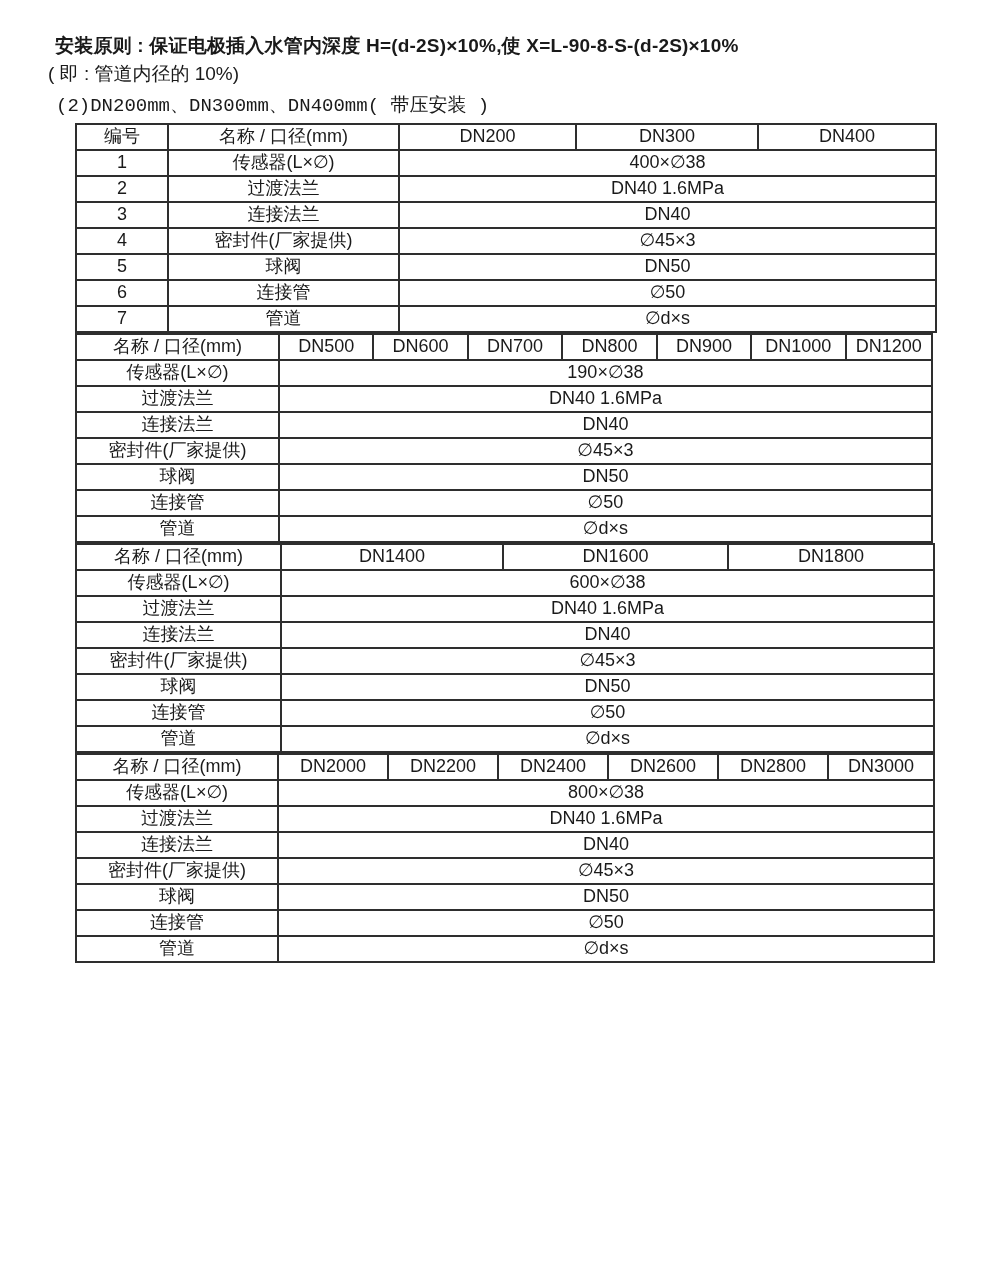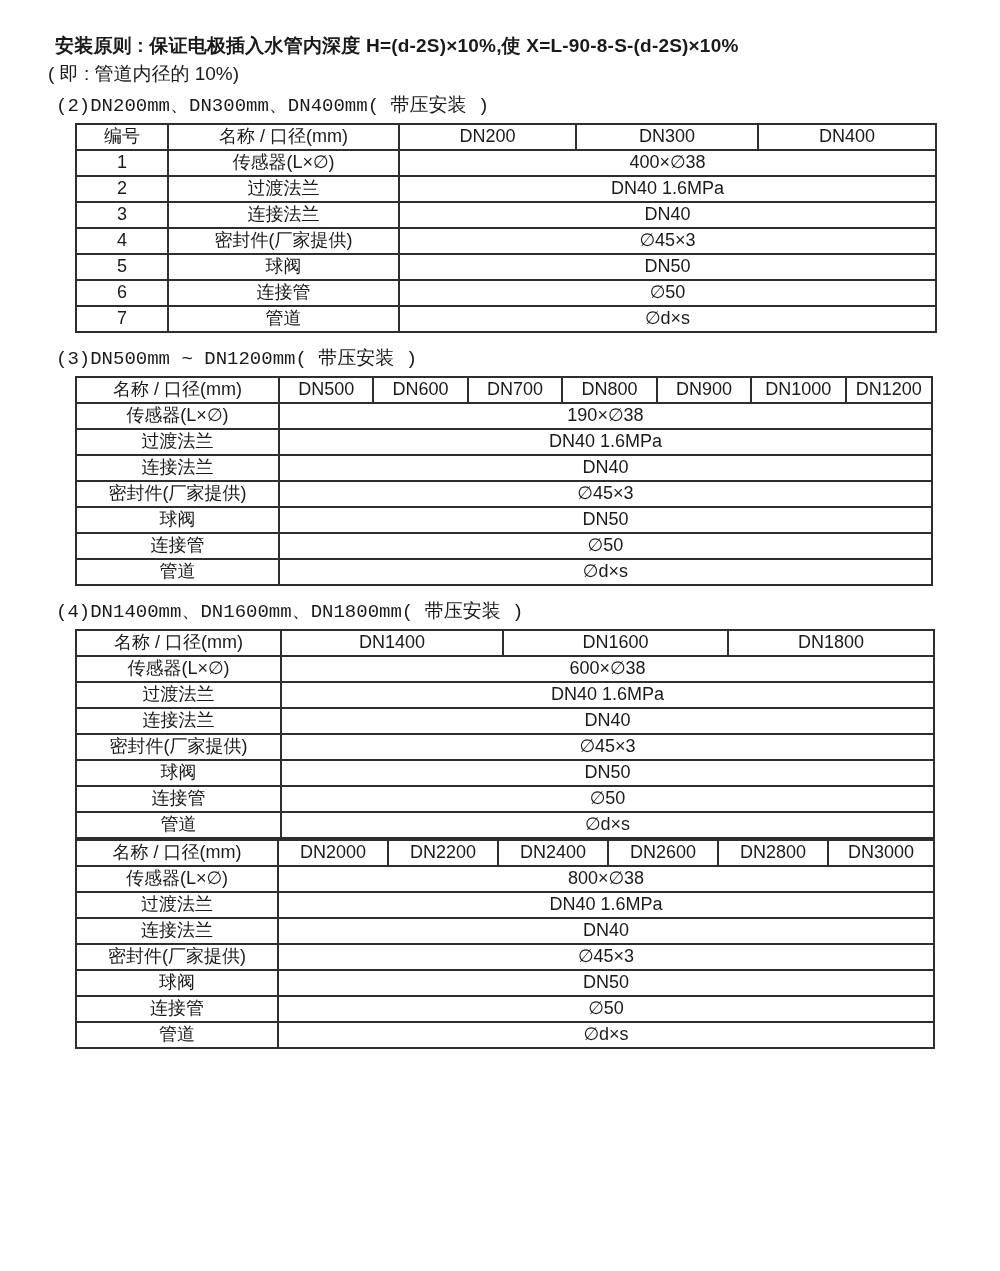--- a/index.html
+++ b/index.html
@@ -125,21 +125,20 @@
         <td colspan="3">∅50</td>
       </tr>
       <tr>
         <td>7</td>
         <td>管道</td>
         <td colspan="3">∅d×s</td>
       </tr>
     </tbody>
   </table>
 
-  <p class="section-heading gap">(3)DN500mm ~ DN1200mm( 带压安装 )</p>
   <table class="spec t2">
     <colgroup>
       <col style="width:202px">
         <col style="width:94px">
         <col style="width:94px">
         <col style="width:94px">
         <col style="width:94px">
         <col style="width:94px">
         <col style="width:94px">
         <col style="width:86px">
@@ -181,21 +180,20 @@
         <td>连接管</td>
         <td colspan="7">∅50</td>
       </tr>
       <tr>
         <td>管道</td>
         <td colspan="7">∅d×s</td>
       </tr>
     </tbody>
   </table>
 
-  <p class="section-heading gap">(4)DN1400mm、DN1600mm、DN1800mm( 带压安装 )</p>
   <table class="spec t3">
     <colgroup>
       <col style="width:205px">
         <col style="width:222px">
         <col style="width:225px">
         <col style="width:206px">
     </colgroup>
     <thead>
       <tr>
         <th>名称 / 口径(mm)</th>

